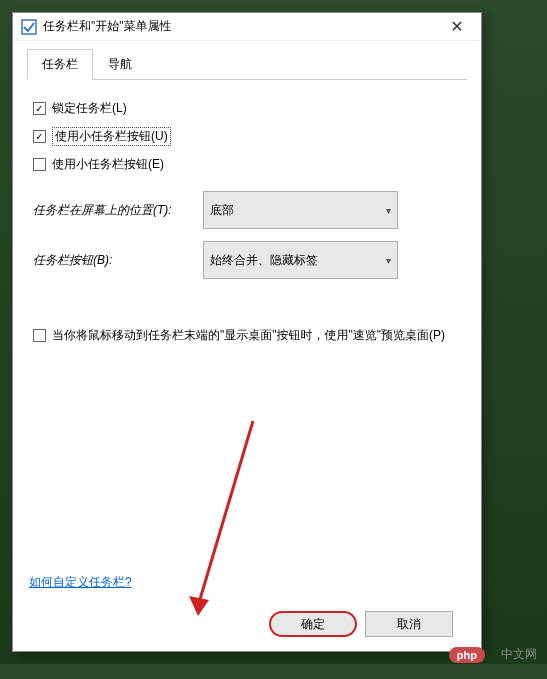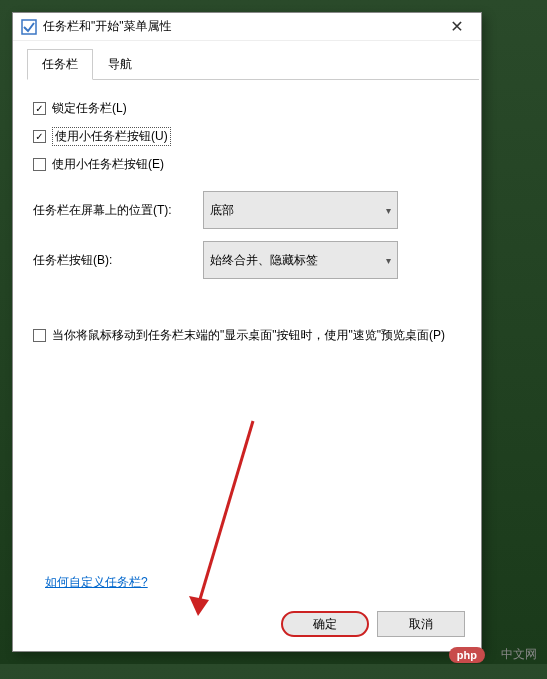--- a/index.html
+++ b/index.html
@@ -2,45 +2,45 @@
 <html><head>
 <meta charset="utf-8">
 <style>
   * { box-sizing: border-box; font-family: "Microsoft YaHei", "PingFang SC", sans-serif; font-size: 12px; }
   body { margin: 0; padding: 12px; background: linear-gradient(to bottom, #2a4a2a, #1a3a1a); }
   .dialog { width: 470px; height: 640px; background: #ffffff; border: 1px solid #888; box-shadow: 4px 4px 10px rgba(0,0,0,0.3); display: flex; flex-direction: column; }
   .titlebar { display: flex; align-items: center; padding: 4px 8px; border-bottom: 1px solid #eee; }
   .titlebar-icon { width: 16px; height: 16px; margin-right: 6px; }
   .titlebar-title { flex: 1; }
   .titlebar-close { width: 32px; text-align: center; font-size: 16px; color: #333; cursor: default; }
-  .content { flex: 1; padding: 8px 2px 0 14px; display: flex; flex-direction: column; }
+  .content { flex: 1; padding: 8px 14px 0 14px; display: flex; flex-direction: column; }
   .tabs { display: flex; border-bottom: 1px solid #ccc; }
   .tab { padding: 6px 14px; border: 1px solid transparent; border-bottom: none; background: #fff; cursor: default; }
   .tab.active { border-color: #ccc; border-bottom: 1px solid #fff; margin-bottom: -1px; }
   .panel { padding: 20px 6px 10px 6px; flex: 1; position: relative; }
   .row { display: flex; align-items: center; margin-bottom: 12px; }
   .row.checkbox-row { margin-bottom: 10px; }
   .check { width: 13px; height: 13px; border: 1px solid #666; margin-right: 6px; display: inline-flex; align-items: center; justify-content: center; font-size: 10px; line-height: 1; }
   .check.checked::after { content: "✓"; }
   .focus-box { border: 1px dotted #555; padding: 0 2px; }
-  .label-col { width: 170px; }
+  .label-col { width: 170px; font-style: italic; }
   .select { flex: 1; max-width: 195px; height: 38px; border: 1px solid #adadad; background: #e8e8e8; display: flex; align-items: center; justify-content: space-between; padding: 0 6px; }
   .select .arrow { font-size: 10px; color: #555; }
   .btn { height: 24px; padding: 0 16px; border: 1px solid #adadad; background: #e8e8e8; display: inline-flex; align-items: center; justify-content: center; cursor: default; }
   .divider-space { height: 36px; }
   .link { color: #0066cc; text-decoration: underline; cursor: default; }
   .footer { display: flex; justify-content: flex-end; gap: 8px; padding: 10px 14px 14px 14px; }
   .footer .btn { width: 88px; height: 26px; }
   .btn.primary { border: 2px solid #cc2222; border-radius: 14px; }
   .long-check-row { margin-top: 0; }
   .bottom-stretch { flex: 1; position: relative; }
   .arrow-svg { position: absolute; left: 110px; top: 60px; pointer-events: none; }
   .watermark { position: fixed; right: 10px; bottom: 16px; font-size: 13px; color: #888; display: flex; align-items: center; gap: 16px; }
   .watermark .php-badge { background: #c84b4b; color: #fff; border-radius: 10px; padding: 2px 8px; font-size: 11px; font-weight: bold; }
-  .help-link-row { position: absolute; bottom: 10px; left: 18px; }
+  .help-link-row { position: absolute; bottom: 10px; left: 2px; }
 </style>
 </head>
 <body>
 
 <div class="dialog">
 
   <div class="titlebar">
     <svg class="titlebar-icon" viewBox="0 0 16 16">
       <rect x="1" y="1" width="14" height="14" fill="none" stroke="#3a76c4" stroke-width="1.5"></rect>
       <path d="M3 8 L7 12 L13 4" fill="none" stroke="#3a76c4" stroke-width="2"></path>

